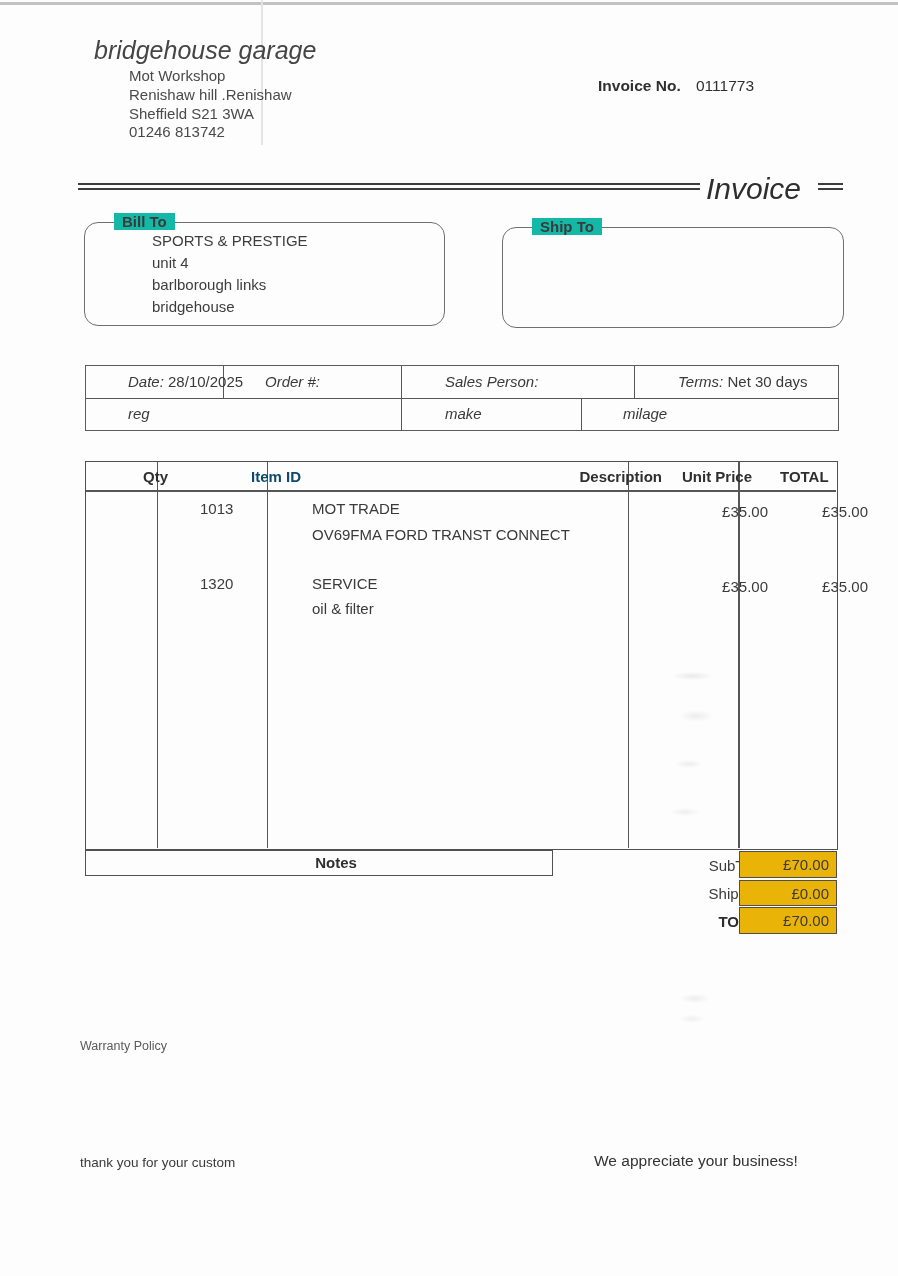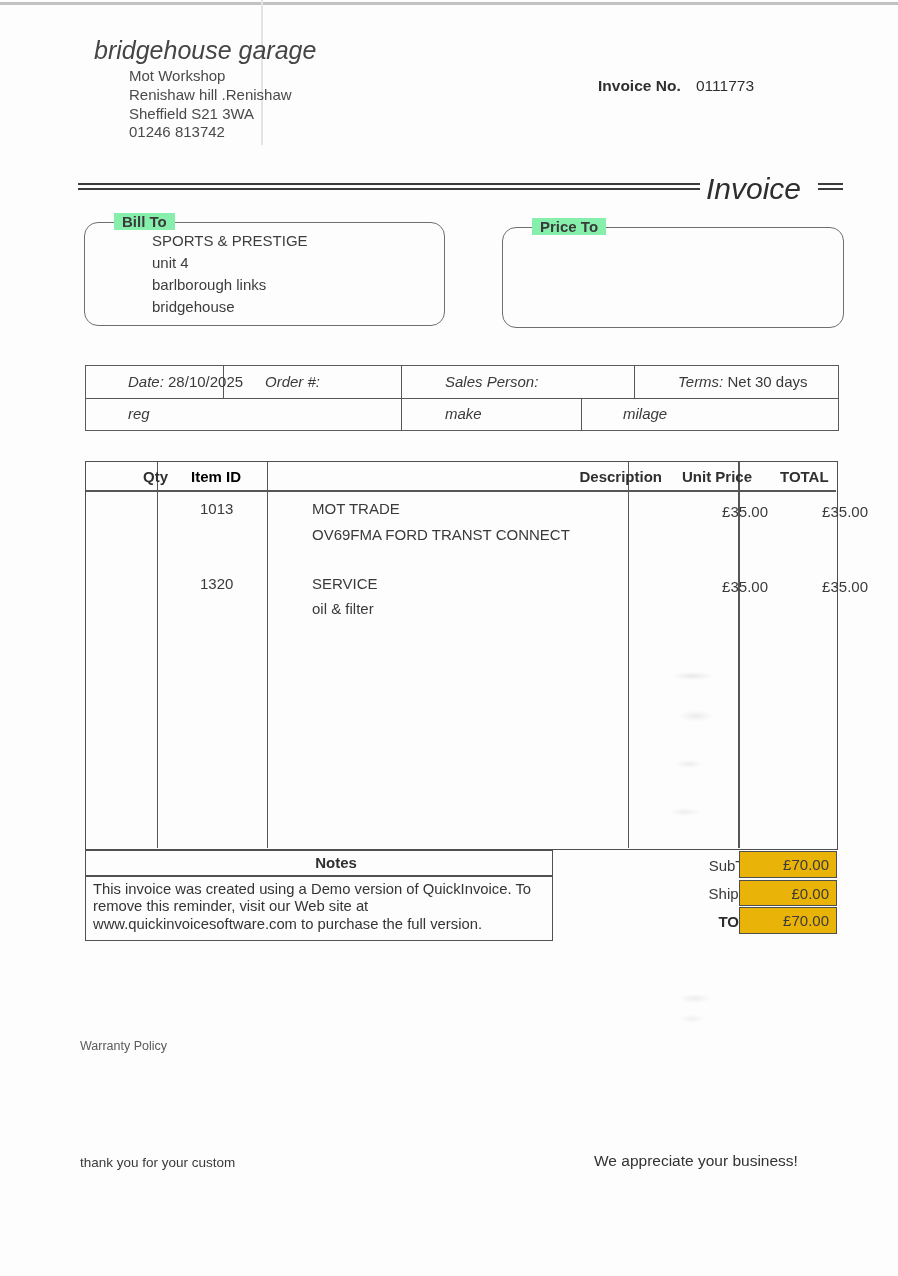--- a/index.html
+++ b/index.html
@@ -10,21 +10,21 @@
   }
   .abs{position:absolute;}
   .italic{font-style:italic;}
   .bold{font-weight:bold;}
   .t15{font-size:15px;margin-left:34px;}
   
   .dbl-rule{height:3px;border-top:2.2px solid #3c3c3c;border-bottom:2.2px solid #3c3c3c;}
   
   .fbox{border:1.6px solid #6f6f6f;border-radius:14px;}
   .fbox .legend{
-    position:absolute;top:-10px;left:29px;background:#86efac;
+    position:absolute;top:-10px;left:29px;background:#14b8a6;
     padding:0 8px;font-weight:bold;font-size:15px;color:#3a3a3a;white-space:nowrap;
   }
   .addr-lines div{line-height:18.8px;}
   .vline{position:absolute;background:#565656;width:1.4px;}
   .hline{position:absolute;background:#565656;height:1.4px;}
   .cell-label{white-space:nowrap;}
   .num{white-space:nowrap;}
   .artifact{pointer-events:none;}
   .valuebox{
     border:1.4px solid #4f4f4f;background:#eab308;
@@ -67,21 +67,21 @@
     <div class="legend">Bill To</div>
     <div class="abs t15" style="left:33px;top:7px;line-height:22px;color:#3d3d3d;">
       <div>SPORTS &amp; PRESTIGE</div>
       <div>unit 4</div>
       <div>barlborough links</div>
       <div>bridgehouse</div>
     </div>
   </div>
 
   <div class="abs fbox" style="left:502px;top:227px;width:340px;height:99px;">
-    <div class="legend">Price To</div>
+    <div class="legend">Ship To</div>
   </div>
 
   <div class="abs" style="left:85px;top:365px;width:752px;height:64px;border:1.2px solid #5c5c5c;">
     <div class="hline" style="left:0;top:32px;width:752px;"></div>
     <div class="vline" style="left:137px;top:0;height:32px;"></div>
     <div class="vline" style="left:315px;top:0;height:32px;"></div>
     <div class="vline" style="left:548px;top:0;height:32px;"></div>
     <div class="vline" style="left:315px;top:32px;height:32px;"></div>
     <div class="vline" style="left:495px;top:32px;height:32px;"></div>
 
@@ -108,21 +108,21 @@
 
   <div class="abs" style="left:85px;top:461px;width:753px;height:389px;border:1.6px solid #4f4f4f;box-sizing:border-box;">
 
     <div class="hline" style="left:0;top:28px;width:750px;height:1.6px;"></div>
     <div class="vline" style="left:71px;top:0;height:386px;"></div>
     <div class="vline" style="left:181px;top:0;height:386px;"></div>
     <div class="vline" style="left:542px;top:0;height:386px;"></div>
     <div class="vline" style="left:652px;top:0;height:386px;width:1.6px;"></div>
 
     <div class="abs t15 bold" style="left:0;top:6px;width:71px;text-align:center;color:#2f2f2f;">Qty</div>
-    <div class="abs t15 bold" style="left:71px;top:6px;width:110px;text-align:left;color:#000000;">Item ID</div>
+    <div class="abs t15 bold" style="left:71px;top:6px;width:110px;text-align:right;color:#0c4a6e;">Item ID</div>
     <div class="abs t15 bold" style="left:181px;top:6px;width:361px;text-align:right;color:#2f2f2f;">Description</div>
     <div class="abs t15 bold" style="left:542px;top:6px;width:110px;text-align:center;color:#2f2f2f;">Unit Price</div>
     <div class="abs t15 bold" style="left:660px;top:6px;color:#2f2f2f;">TOTAL</div>
 
     <div>
       <div class="abs t15" style="left:80px;top:38px;">1013</div>
       <div class="abs t15" style="left:192px;top:38px;">MOT TRADE</div>
       <div class="abs t15" style="left:192px;top:64px;">OV69FMA FORD TRANST CONNECT</div>
       <div class="abs t15 num" style="left:542px;top:41px;width:106px;text-align:right;">£35.00</div>
       <div class="abs t15 num" style="left:660px;top:41px;width:88px;text-align:right;">£35.00</div>
@@ -134,23 +134,20 @@
       <div class="abs t15" style="left:192px;top:138px;">oil &amp; filter</div>
       <div class="abs t15 num" style="left:542px;top:116px;width:106px;text-align:right;">£35.00</div>
       <div class="abs t15 num" style="left:660px;top:116px;width:88px;text-align:right;">£35.00</div>
     </div>
   </div>
 
   <div class="abs" style="left:85px;top:850px;width:468px;height:26px;border:1.3px solid #525252;box-sizing:border-box;
               text-align:center;line-height:24px;">
     <span class="bold t15" style="color:#2f2f2f;">Notes</span>
   </div>
-  <div class="abs" style="left:85px;top:876px;width:468px;height:65px;border:1.3px solid #525252;box-sizing:border-box;">
-    <div style="padding:4px 7px 0 7px;font-size:14.8px;line-height:17.3px;color:#343434;">This invoice was created using a Demo version of QuickInvoice. To remove this reminder, visit our Web site at www.quickinvoicesoftware.com to purchase the full version.</div>
-  </div>
 
   <div class="abs t15" style="left:600px;top:857px;width:133px;text-align:right;">SubTotal</div>
   <div class="abs valuebox" style="left:739px;top:851px;width:98px;height:27px;">£70.00</div>
 
   <div class="abs t15" style="left:600px;top:885px;width:133px;text-align:right;">Shipping</div>
   <div class="abs valuebox" style="left:739px;top:880px;width:98px;height:26px;">£0.00</div>
 
   <div class="abs t15 bold" style="left:600px;top:913px;width:133px;text-align:right;color:#2c2c2c;">TOTAL</div>
   <div class="abs valuebox" style="left:739px;top:907px;width:98px;height:27px;">£70.00</div>
 

